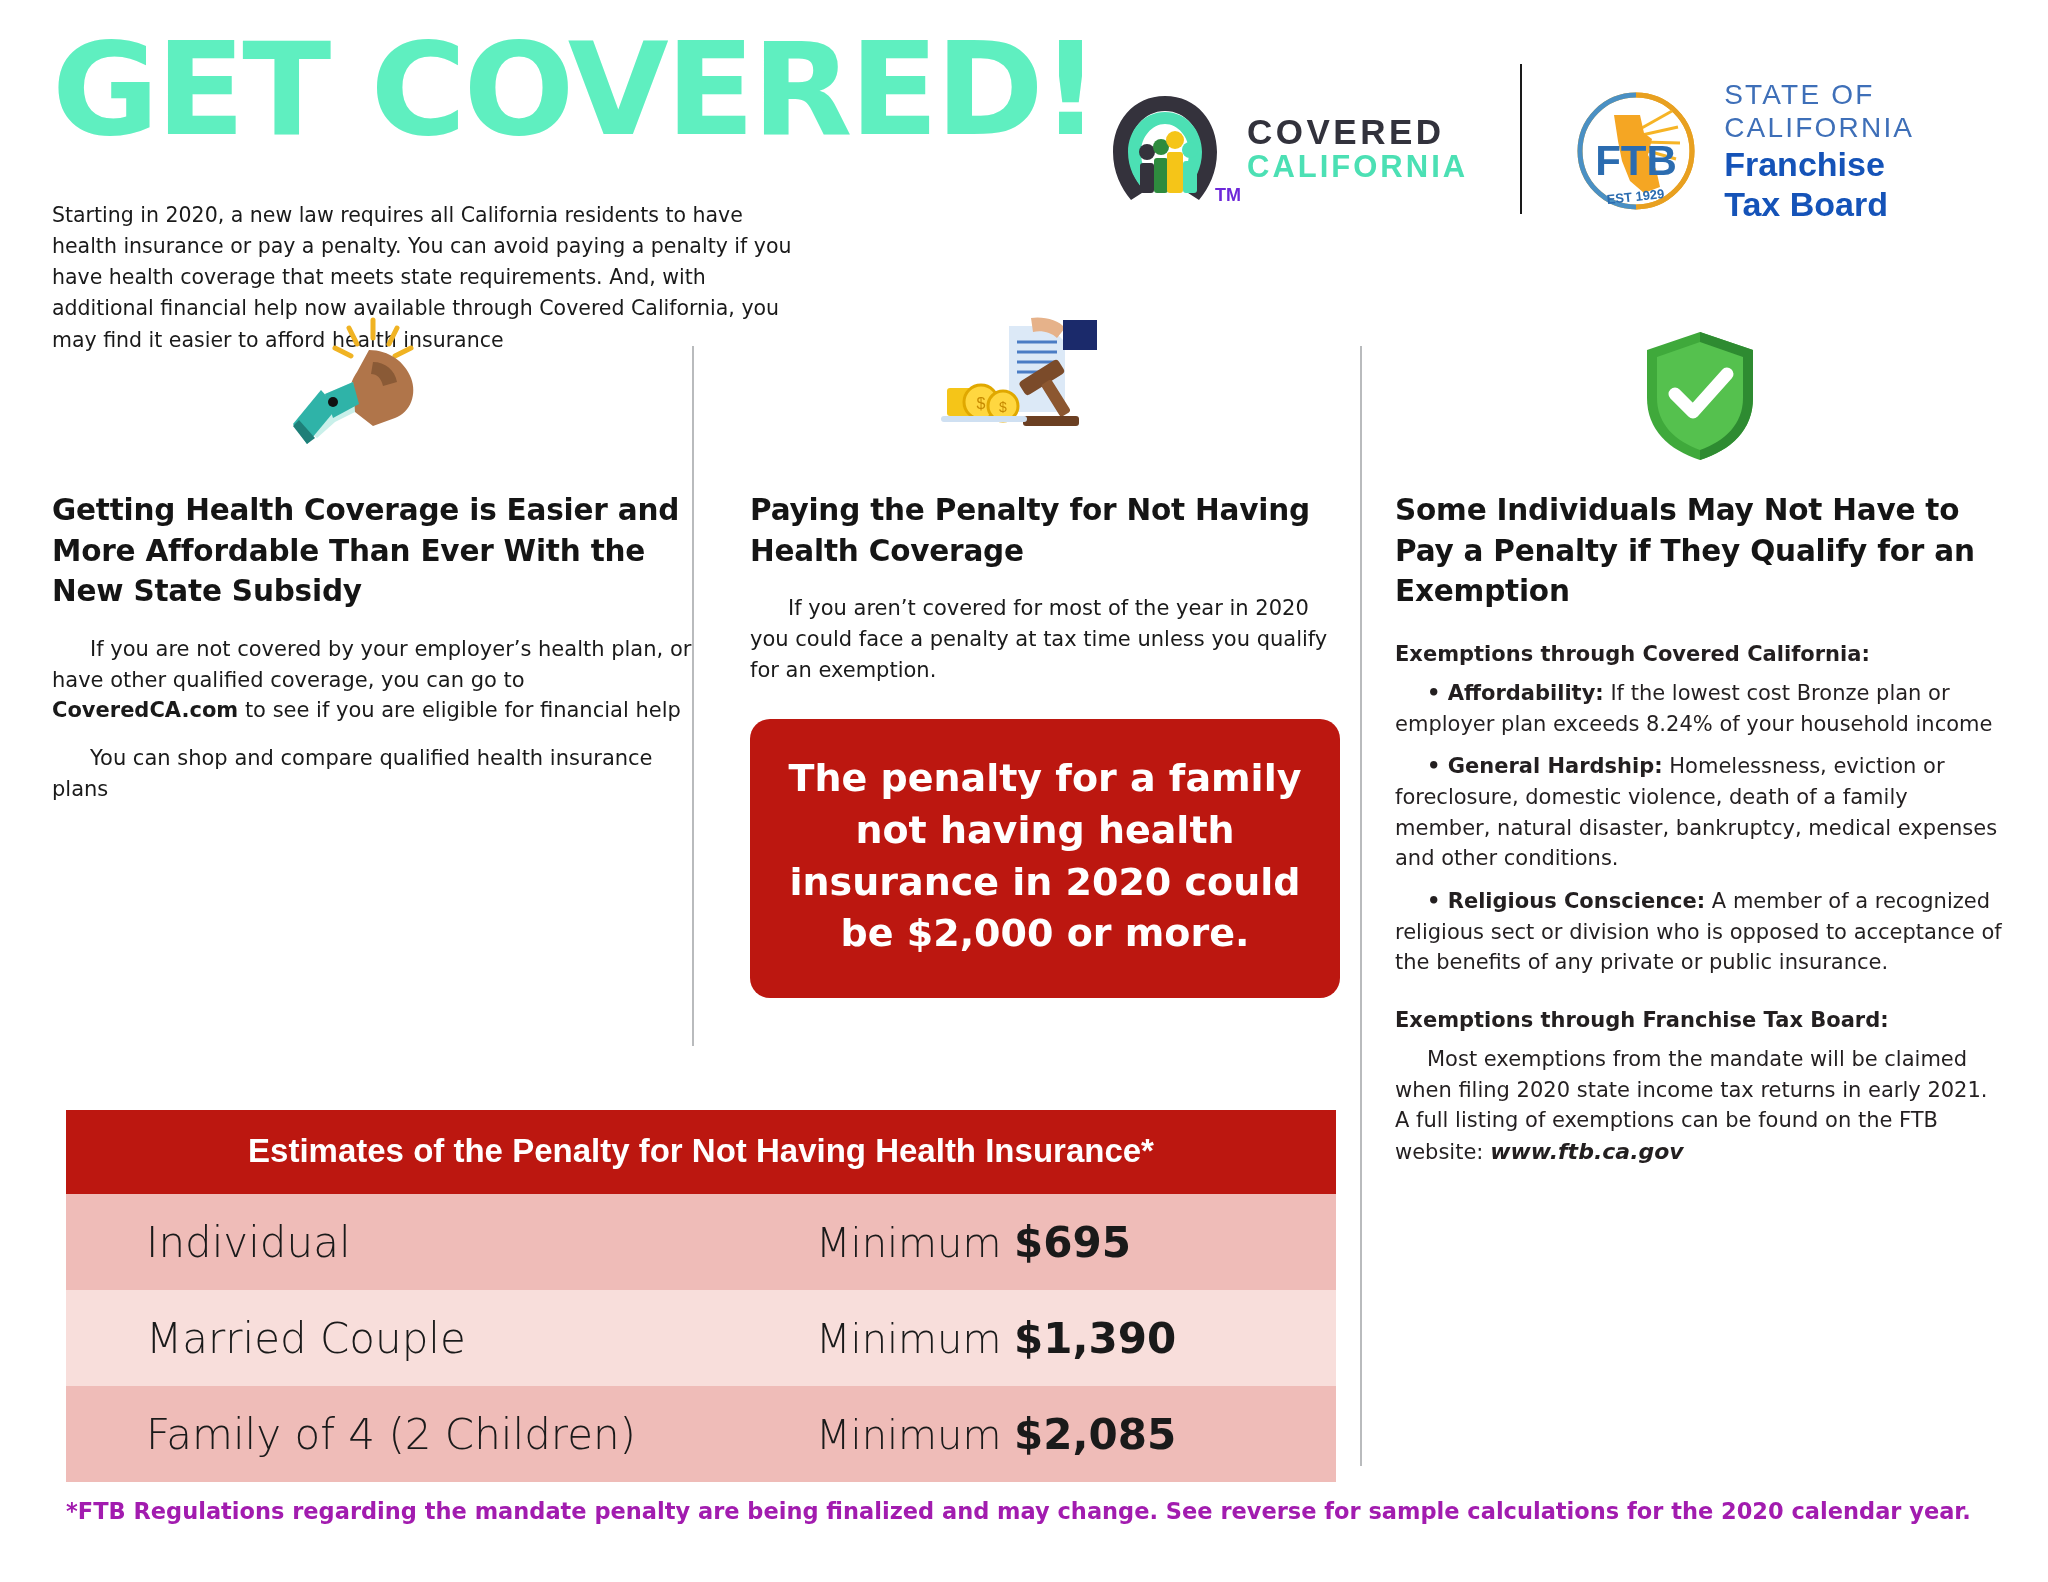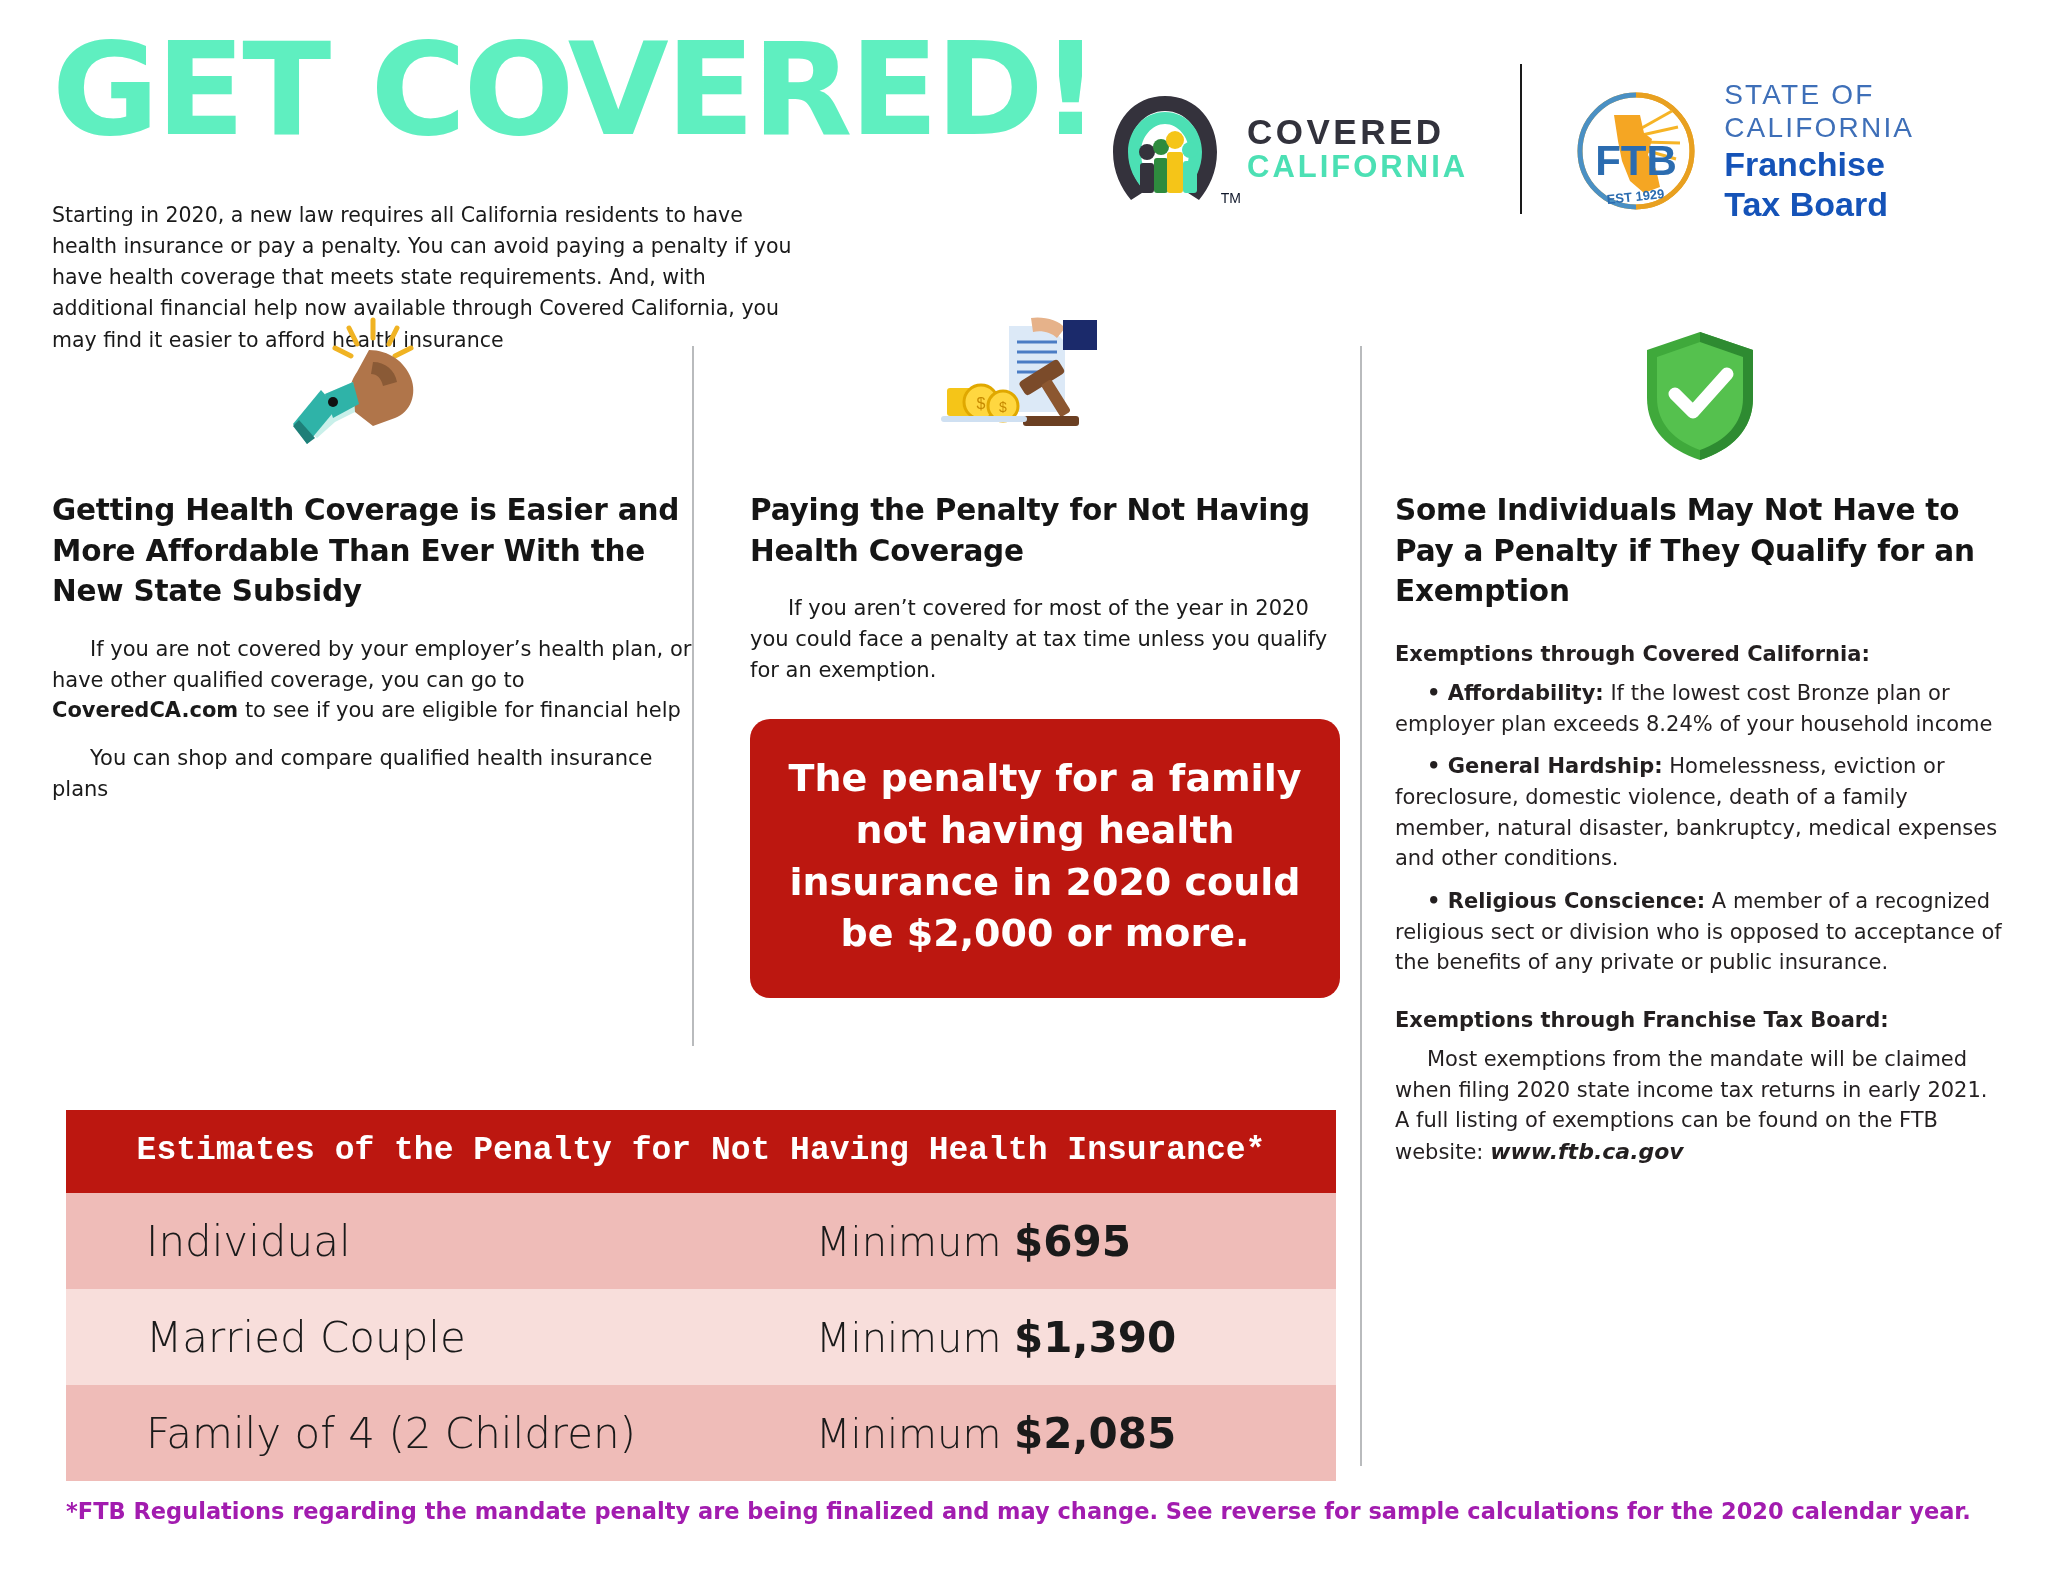--- a/index.html
+++ b/index.html
@@ -23,21 +23,21 @@
   }
   .intro {
     position: absolute; left: 52px; top: 200px; width: 760px;
     font-size: 20.5px; line-height: 1.52; color: #1a1a1a;
     font-family: "DejaVu Sans", sans-serif;
   }
 
   .logos { position: absolute; left: 1105px; top: 60px; display: flex; align-items: flex-start; }
   .cc-logo-wrap { display: flex; align-items: center; gap: 22px; padding-top: 30px; }
   .cc-mark { position: relative; width: 120px; height: 118px; }
-  .cc-tm { position: absolute; right: -16px; bottom: 2px; font-size: 14px; font-weight: 400; color: #0f172a; font-family: "Liberation Sans", sans-serif; }
+  .cc-tm { position: absolute; right: -16px; bottom: 2px; font-size: 18px; font-weight: 700; color: #6d28d9; font-family: "Liberation Sans", sans-serif; }
   .cc-words { line-height: 1.05; }
   .cc-words .l1 { font-size: 35px; font-weight: 800; letter-spacing: 3.5px; color: #32323c; font-family: "Liberation Sans", sans-serif; }
   .cc-words .l2 { font-size: 31px; font-weight: 800; letter-spacing: 3px; color: #4CE0B4; font-family: "Liberation Sans", sans-serif; }
 
   .divider-v { width: 3px; height: 150px; background: #1a1a1a; margin: 0 52px; margin-top: 4px; }
 
   .ftb-wrap { display: flex; align-items: center; gap: 26px; padding-top: 18px; }
   .ftb-seal { position: relative; width: 124px; height: 124px; }
   .ftb-words { line-height: 1.18; }
   .ftb-words .l1 { font-size: 28px; letter-spacing: 2.2px; color: #3E6FB8; font-family: "Liberation Sans", sans-serif; }
@@ -86,21 +86,21 @@
   .sub-head.first { margin-top: 30px; }
   .bullet { font-size: 21px; line-height: 1.46; margin-top: 12px; text-indent: 32px; font-family: "DejaVu Sans", sans-serif; }
   .bullet b { font-weight: 700; }
   .ftb-url { font-weight: 800; font-style: italic; font-size: 22px; }
 
   
   .table { position: absolute; left: 66px; top: 1110px; width: 1270px; }
   .t-head {
     background: #BC1710; color: #fff; text-align: center;
     font-size: 33px; font-weight: 800; padding: 22px 0 24px 0;
-    font-family: Liberation Mono, monospace;
+    font-family: Liberation Sans, sans-serif;
   }
   .t-row { display: flex; align-items: center; height: 96px; padding: 0 8px 0 80px; }
   .t-row.odd { background: #EFBCB8; }
   .t-row.even { background: #F8DEDB; }
   .t-label { flex: 0 0 670px; font-size: 42px; color: #1a1a1a; font-family: "DejaVu Sans", sans-serif; font-weight: 300; }
   .t-value { font-size: 40px; color: #1a1a1a; font-family: "DejaVu Sans", sans-serif; font-weight: 300; }
   .t-value b { font-weight: 800; font-size: 42px; }
 
   
   .footer {

